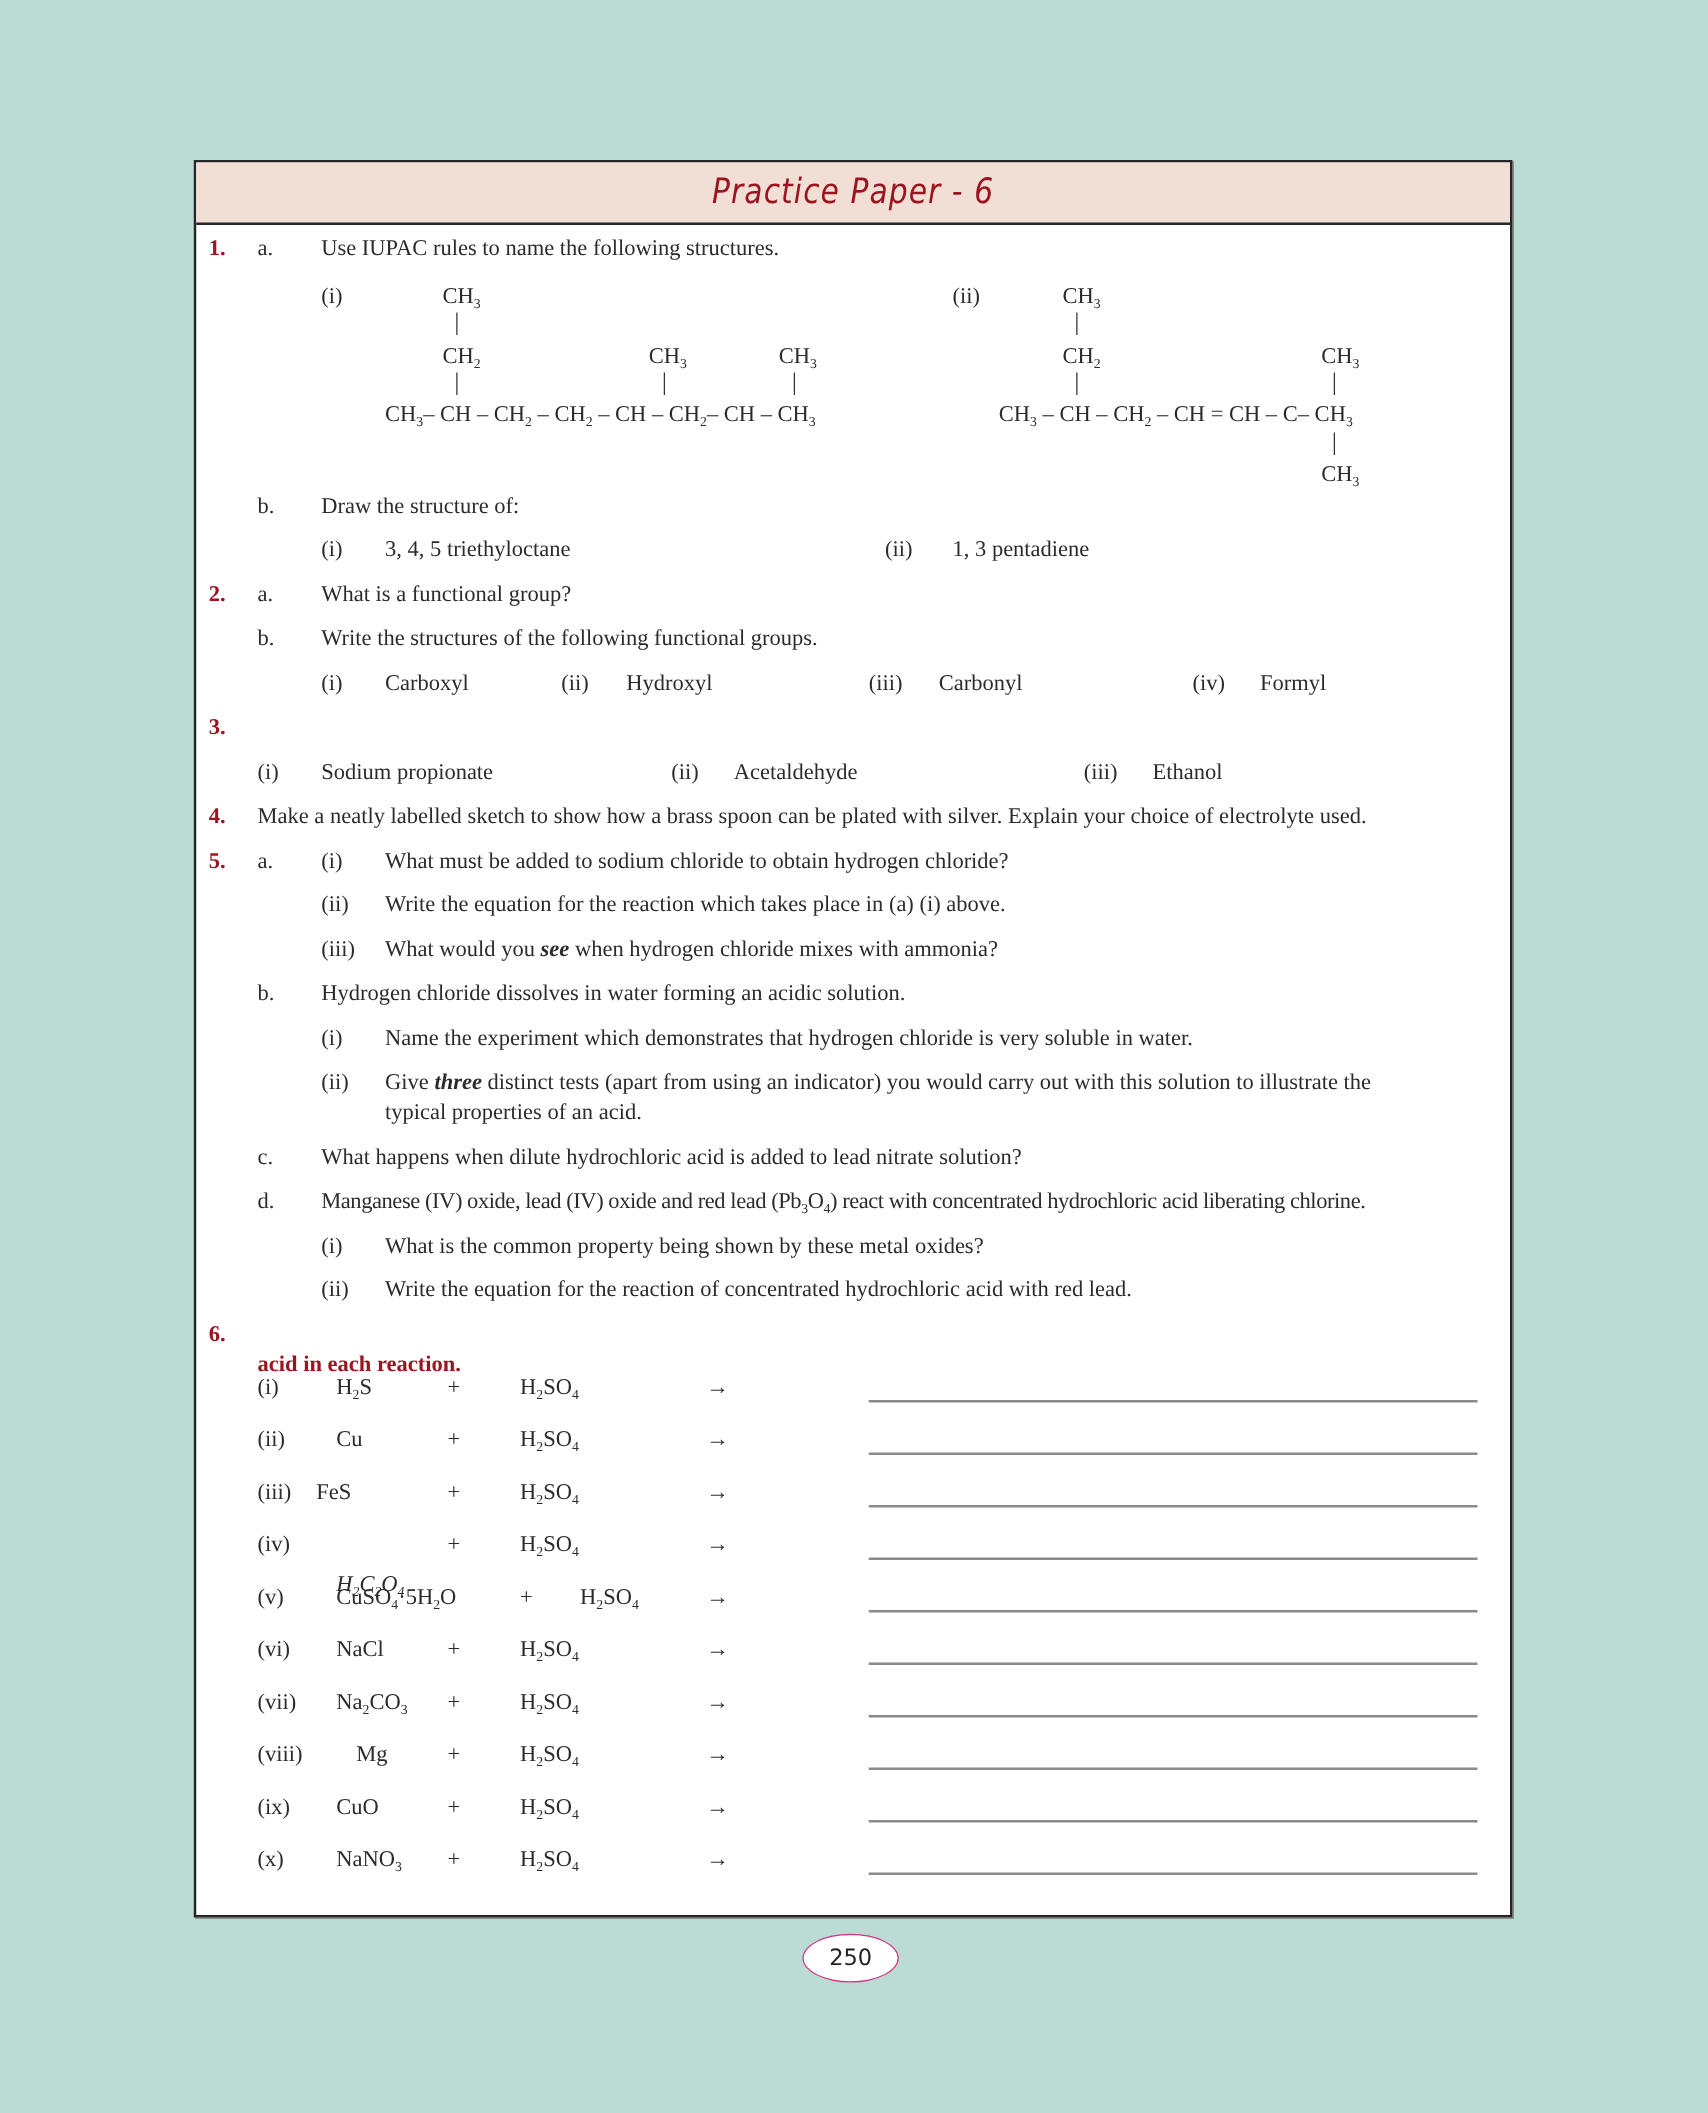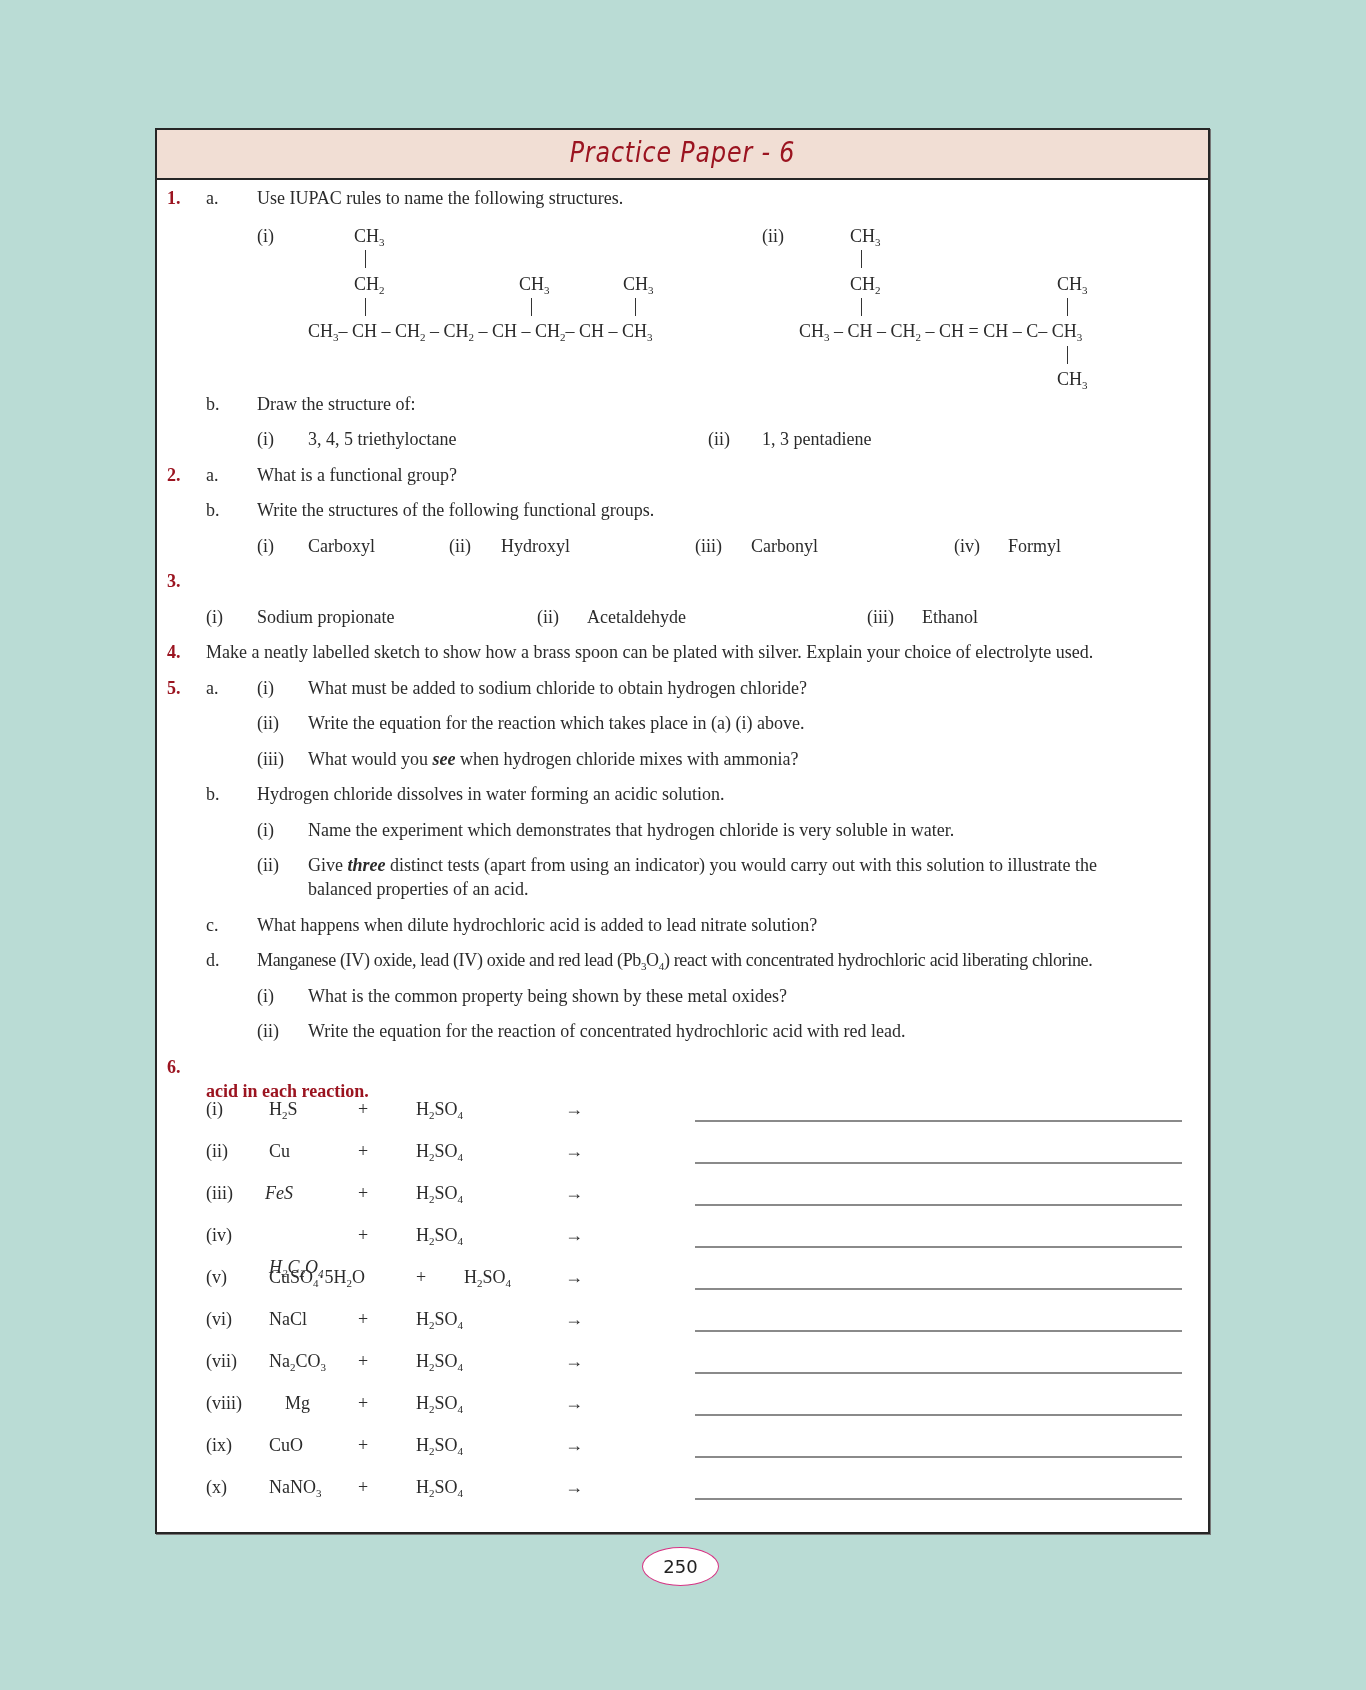--- a/index.html
+++ b/index.html
@@ -98,21 +98,21 @@
   <span class="t" style="left:151px;top:582px">Write the equation for the reaction which takes place in (a) (i) above.</span>
   <span class="t" style="left:100px;top:618px">(iii)</span>
   <span class="t" style="left:151px;top:618px"><span>What would you </span><b><i>see</i></b><span> when hydrogen chloride mixes with ammonia?</span></span>
 
   <span class="t" style="left:49px;top:653px">b.</span>
   <span class="t" style="left:100px;top:653px">Hydrogen chloride dissolves in water forming an acidic solution.</span>
   <span class="t" style="left:100px;top:689px">(i)</span>
   <span class="t" style="left:151px;top:689px">Name the experiment which demonstrates that hydrogen chloride is very soluble in water.</span>
   <span class="t" style="left:100px;top:724px">(ii)</span>
   <span class="t" style="left:151px;top:724px"><span>Give </span><b><i>three</i></b><span> distinct tests (apart from using an indicator) you would carry out with this solution to illustrate the</span></span>
-  <span class="t" style="left:151px;top:748px">balanced properties of an acid.</span>
+  <span class="t" style="left:151px;top:748px">typical properties of an acid.</span>
 
   <span class="t" style="left:49px;top:784px">c.</span>
   <span class="t" style="left:100px;top:784px">What happens when dilute hydrochloric acid is added to lead nitrate solution?</span>
 
   <span class="t" style="left:49px;top:819px">d.</span>
   <span class="t" style="left:100px;top:819px;letter-spacing:-0.35px"><span>Manganese (IV) oxide, lead (IV) oxide and red lead (Pb</span><sub>3</sub>O<sub>4</sub><span>) react with concentrated hydrochloric acid liberating chlorine.</span></span>
   <span class="t" style="left:100px;top:855px">(i)</span>
   <span class="t" style="left:151px;top:855px">What is the common property being shown by these metal oxides?</span>
   <span class="t" style="left:100px;top:890px">(ii)</span>
   <span class="t" style="left:151px;top:890px">Write the equation for the reaction of concentrated hydrochloric acid with red lead.</span>
@@ -132,21 +132,21 @@
       <div>
         <span class="t" style="left: 49px; top: 1010px;">(ii)</span>
         <span class="t" style="left: 112px; top: 1010px;">Cu</span>
         <span class="t" style="left: 201px; top: 1010px;">+</span>
         <span class="t" style="left: 259px; top: 1010px;">H<sub>2</sub>SO<sub>4</sub></span>
         <span class="t" style="left: 408px; top: 1010px;">→</span>
         <div class="line" style="top: 1032px;"></div>
       </div>
       <div>
         <span class="t" style="left: 49px; top: 1052px;">(iii)</span>
-        <span class="t" style="left: 108px; top: 1052px; font-style: italic;">FeS</span>
+        <span class="t" style="left: 96px; top: 1052px;">FeS</span>
         <span class="t" style="left: 201px; top: 1052px;">+</span>
         <span class="t" style="left: 259px; top: 1052px;">H<sub>2</sub>SO<sub>4</sub></span>
         <span class="t" style="left: 408px; top: 1052px;">→</span>
         <div class="line" style="top: 1074px;"></div>
       </div>
       <div>
         <span class="t" style="left: 49px; top: 1094px;">(iv)</span>
         <span class="t" style="left: 112px; top: 1126px; font-style: italic;">H<sub>2</sub>C<sub>2</sub>O<sub>4</sub></span>
         <span class="t" style="left: 201px; top: 1094px;">+</span>
         <span class="t" style="left: 259px; top: 1094px;">H<sub>2</sub>SO<sub>4</sub></span>

